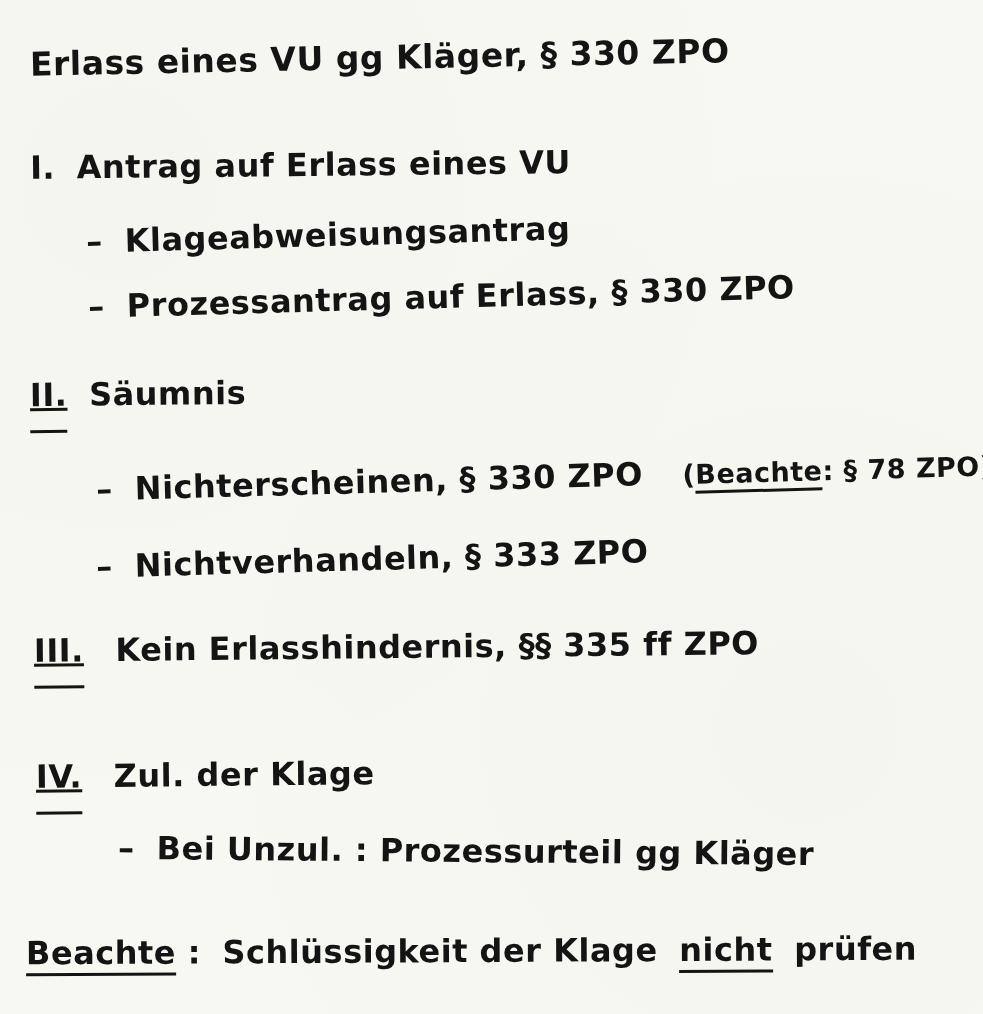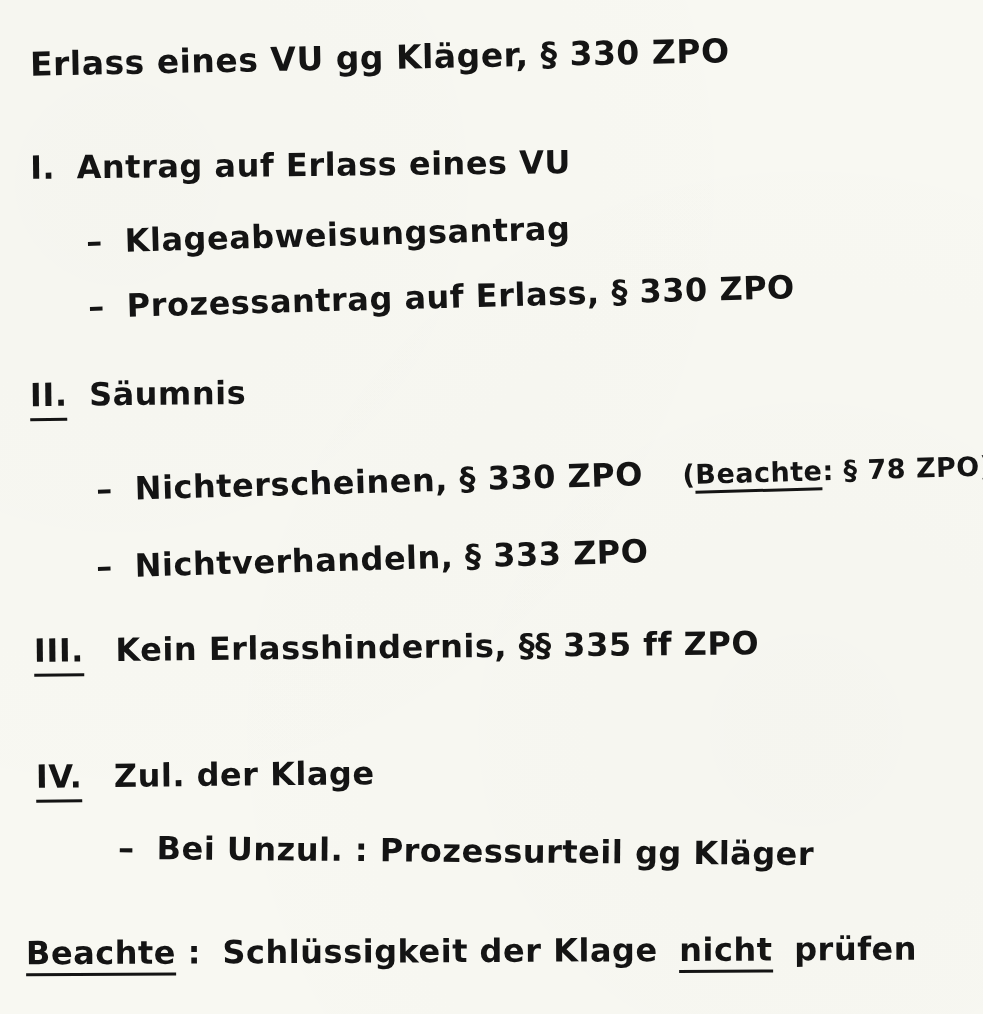--- a/index.html
+++ b/index.html
@@ -39,21 +39,21 @@
   }
   .rot-a { transform: rotate(-1.1deg); }
   .rot-b { transform: rotate(-0.6deg); }
   .rot-c { transform: rotate(-1.6deg); }
   .rot-d { transform: rotate(0.5deg); }
   .rot-e { transform: rotate(-0.3deg); }
   .dash { letter-spacing: 1px; }
   .gap-s { margin-left: 10px; }
   .gap-m { margin-left: 20px; }
   .romannum { display: inline-block; }
-  .romannum.underlined { border-bottom: 3px solid #141414; padding-bottom: 4px; }
+  .romannum.underlined { border-bottom: 3px solid #141414; padding-bottom: 16px; text-decoration: underline; }
   .paren { font-size: 27px; }
 </style>
 </head>
 <body>
 
 <div id="sheet">
 
   <div class="hw l1 rot-a" style="left:30px; top:38px;">Erlass eines VU gg Kläger, § 330 ZPO</div>
 
   <div class="hw l2 rot-b" style="left:30px; top:146px;">

